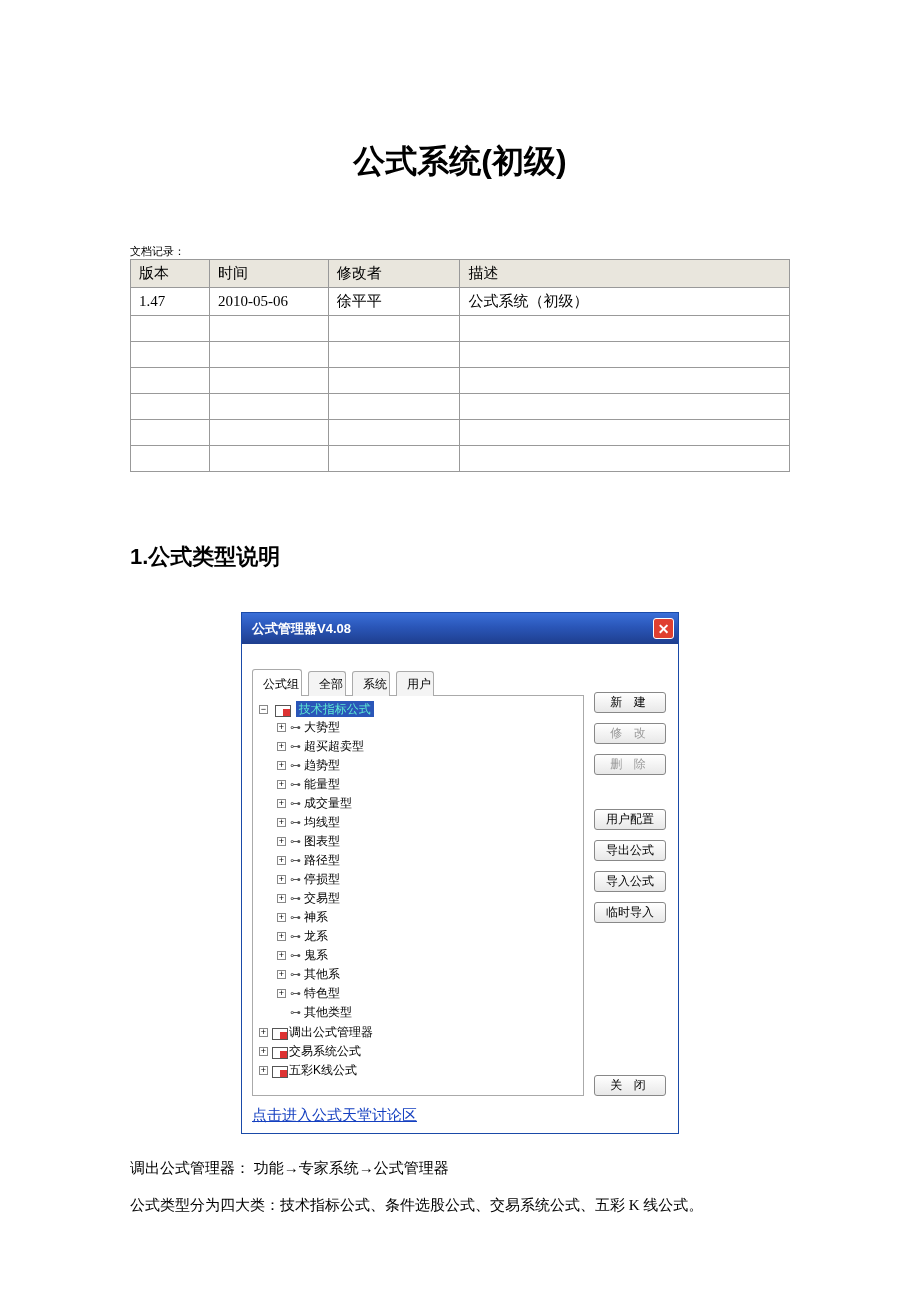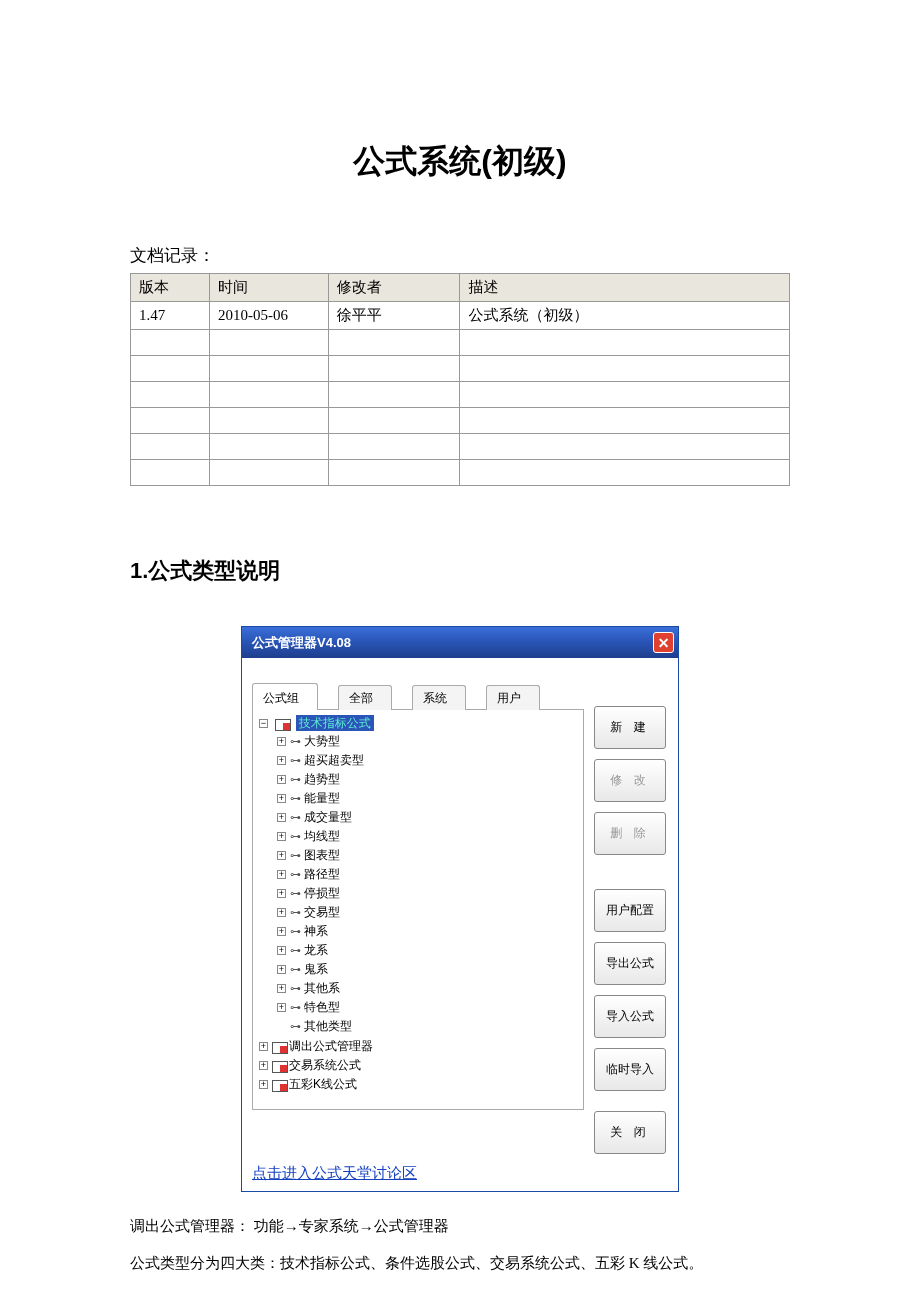--- a/index.html
+++ b/index.html
@@ -14,22 +14,21 @@
     padding: 140px 130px 80px 130px;
   }
   h1.title {
     text-align: center;
     font-size: 32px;
     font-weight: bold;
     font-family: "SimHei", "黑体", sans-serif;
     margin: 0 0 60px 0;
   }
   .record-label {
-    font-size: 17px;
-    margin-bottom: 6px;
+    font-size: 11px;
   }
   table.rec {
     border-collapse: collapse;
     width: 100%;
     font-size: 15px;
   }
   table.rec th, table.rec td {
     border: 1px solid #999;
     padding: 4px 8px;
     text-align: left;
@@ -86,26 +85,26 @@
     gap: 10px;
   }
   .left-col { flex: 1; }
   .tabs {
     display: flex;
     align-items: flex-end;
     border-bottom: 1px solid #aaa;
     font-size: 12px;
   }
   .tab {
-    padding: 4px 18px 3px 10px;
+    padding: 4px 2px 3px 10px;
     border: 1px solid #aaa;
     border-bottom: none;
     border-radius: 3px 3px 0 0;
     background: #f4f4f4;
-    margin-right: 20px;
+    margin-right: 6px;
     cursor: pointer;
     position: relative;
     top: 1px;
   }
   .tab.active {
     background: #fff;
     font-weight: normal;
     padding-top: 6px;
   }
   .tree {
@@ -181,21 +180,21 @@
     gap: 10px;
     padding-top: 24px;
     width: 72px;
   }
   .btn-col .gap { height: 14px; }
   .btn-col .big-gap { flex: 1; }
   .win-btn {
     border: 1px solid #888;
     background: linear-gradient(to bottom, #fff, #e8e8e8);
     border-radius: 3px;
-    padding: 12px 2px;
+    padding: 1px 2px;
     font-size: 12px;
     text-align: center;
     cursor: pointer;
     font-family: "SimSun", "宋体", sans-serif;
     letter-spacing: 4px;
   }
   .win-btn.compact { letter-spacing: 0; }
   .win-btn.disabled { color: #999; cursor: default; }
   .dlg-footer {
     padding: 4px 10px 8px 10px;

